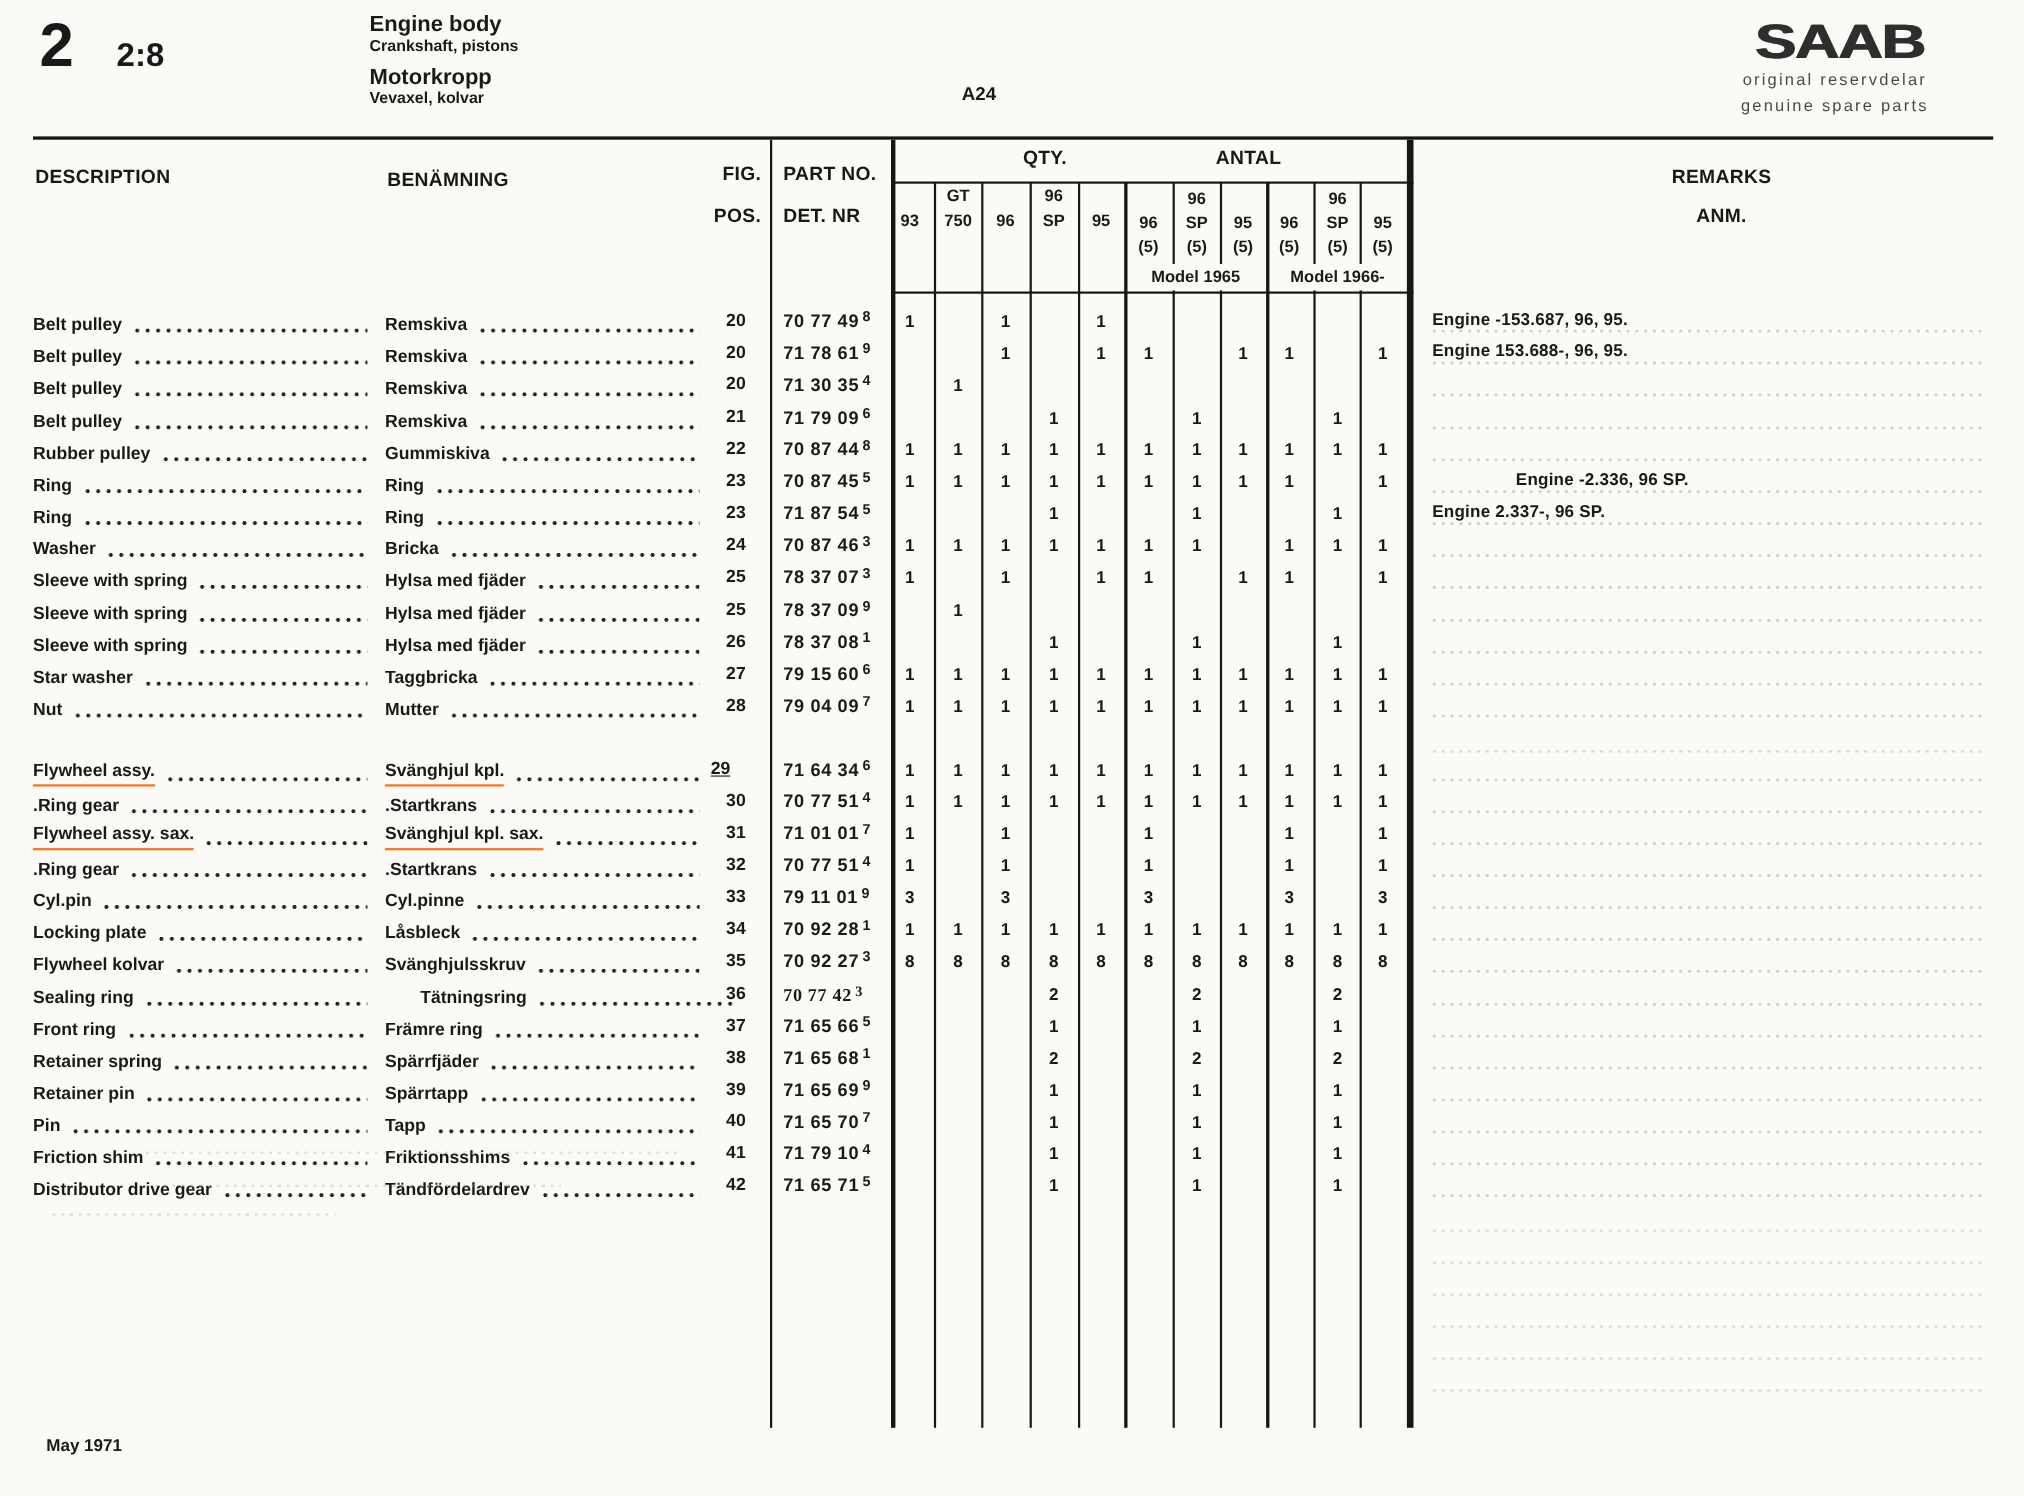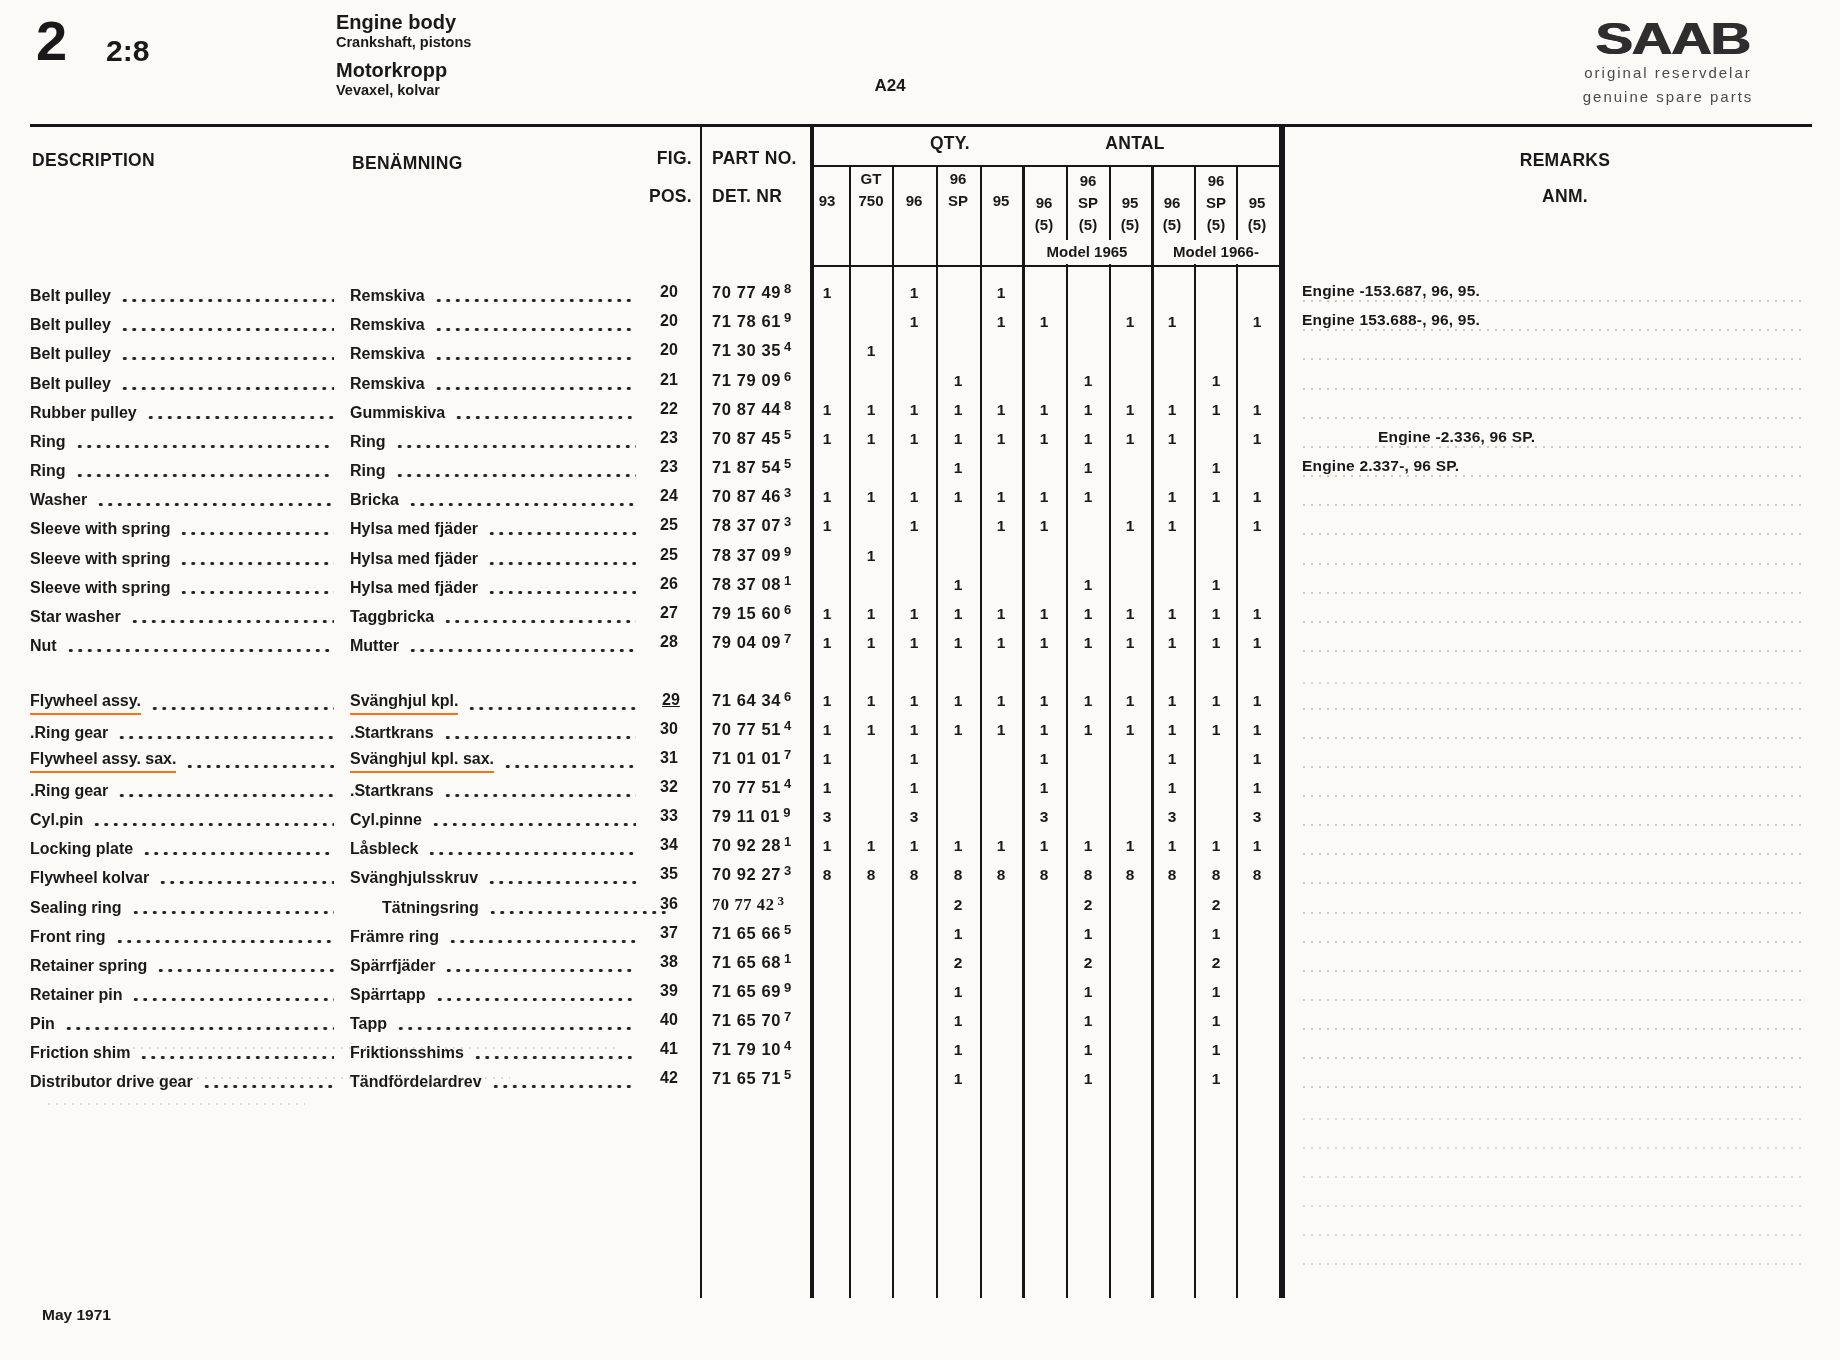--- a/index.html
+++ b/index.html
@@ -344,21 +344,21 @@
       <div class="qty-num" style="left: 1242px; top: 634.04px; width: 30px;">1</div>
       <div class="dotrule" style="left: 1300px; top: 649.04px; width: 505px;"></div>
       <div class="row-desc" style="left: 30px; top: 691px; width: 306px; height: 24px;">
         <span class="u-line">Flywheel assy.</span>
         <span class="leader"></span>
       </div>
       <div class="row-desc" style="left: 350px; top: 691px; width: 288px; height: 24px;">
         <span class="u-line">Svänghjul kpl.</span>
         <span class="leader"></span>
       </div>
-      <div class="fig-cell" style="left: 648px; top: 691px; width: 46px; text-decoration: underline;">29</div>
+      <div class="fig-cell" style="left: 632px; top: 691px; width: 46px; text-decoration: underline;">29</div>
       <div class="part-cell" style="left: 712px; top: 691px;"><span>71 64 34</span><span class="part-check">6</span></div>
       <div class="qty-num" style="left: 812px; top: 692px; width: 30px;">1</div>
       <div class="qty-num" style="left: 856px; top: 692px; width: 30px;">1</div>
       <div class="qty-num" style="left: 899px; top: 692px; width: 30px;">1</div>
       <div class="qty-num" style="left: 943px; top: 692px; width: 30px;">1</div>
       <div class="qty-num" style="left: 986px; top: 692px; width: 30px;">1</div>
       <div class="qty-num" style="left: 1029px; top: 692px; width: 30px;">1</div>
       <div class="qty-num" style="left: 1073px; top: 692px; width: 30px;">1</div>
       <div class="qty-num" style="left: 1115px; top: 692px; width: 30px;">1</div>
       <div class="qty-num" style="left: 1157px; top: 692px; width: 30px;">1</div>

